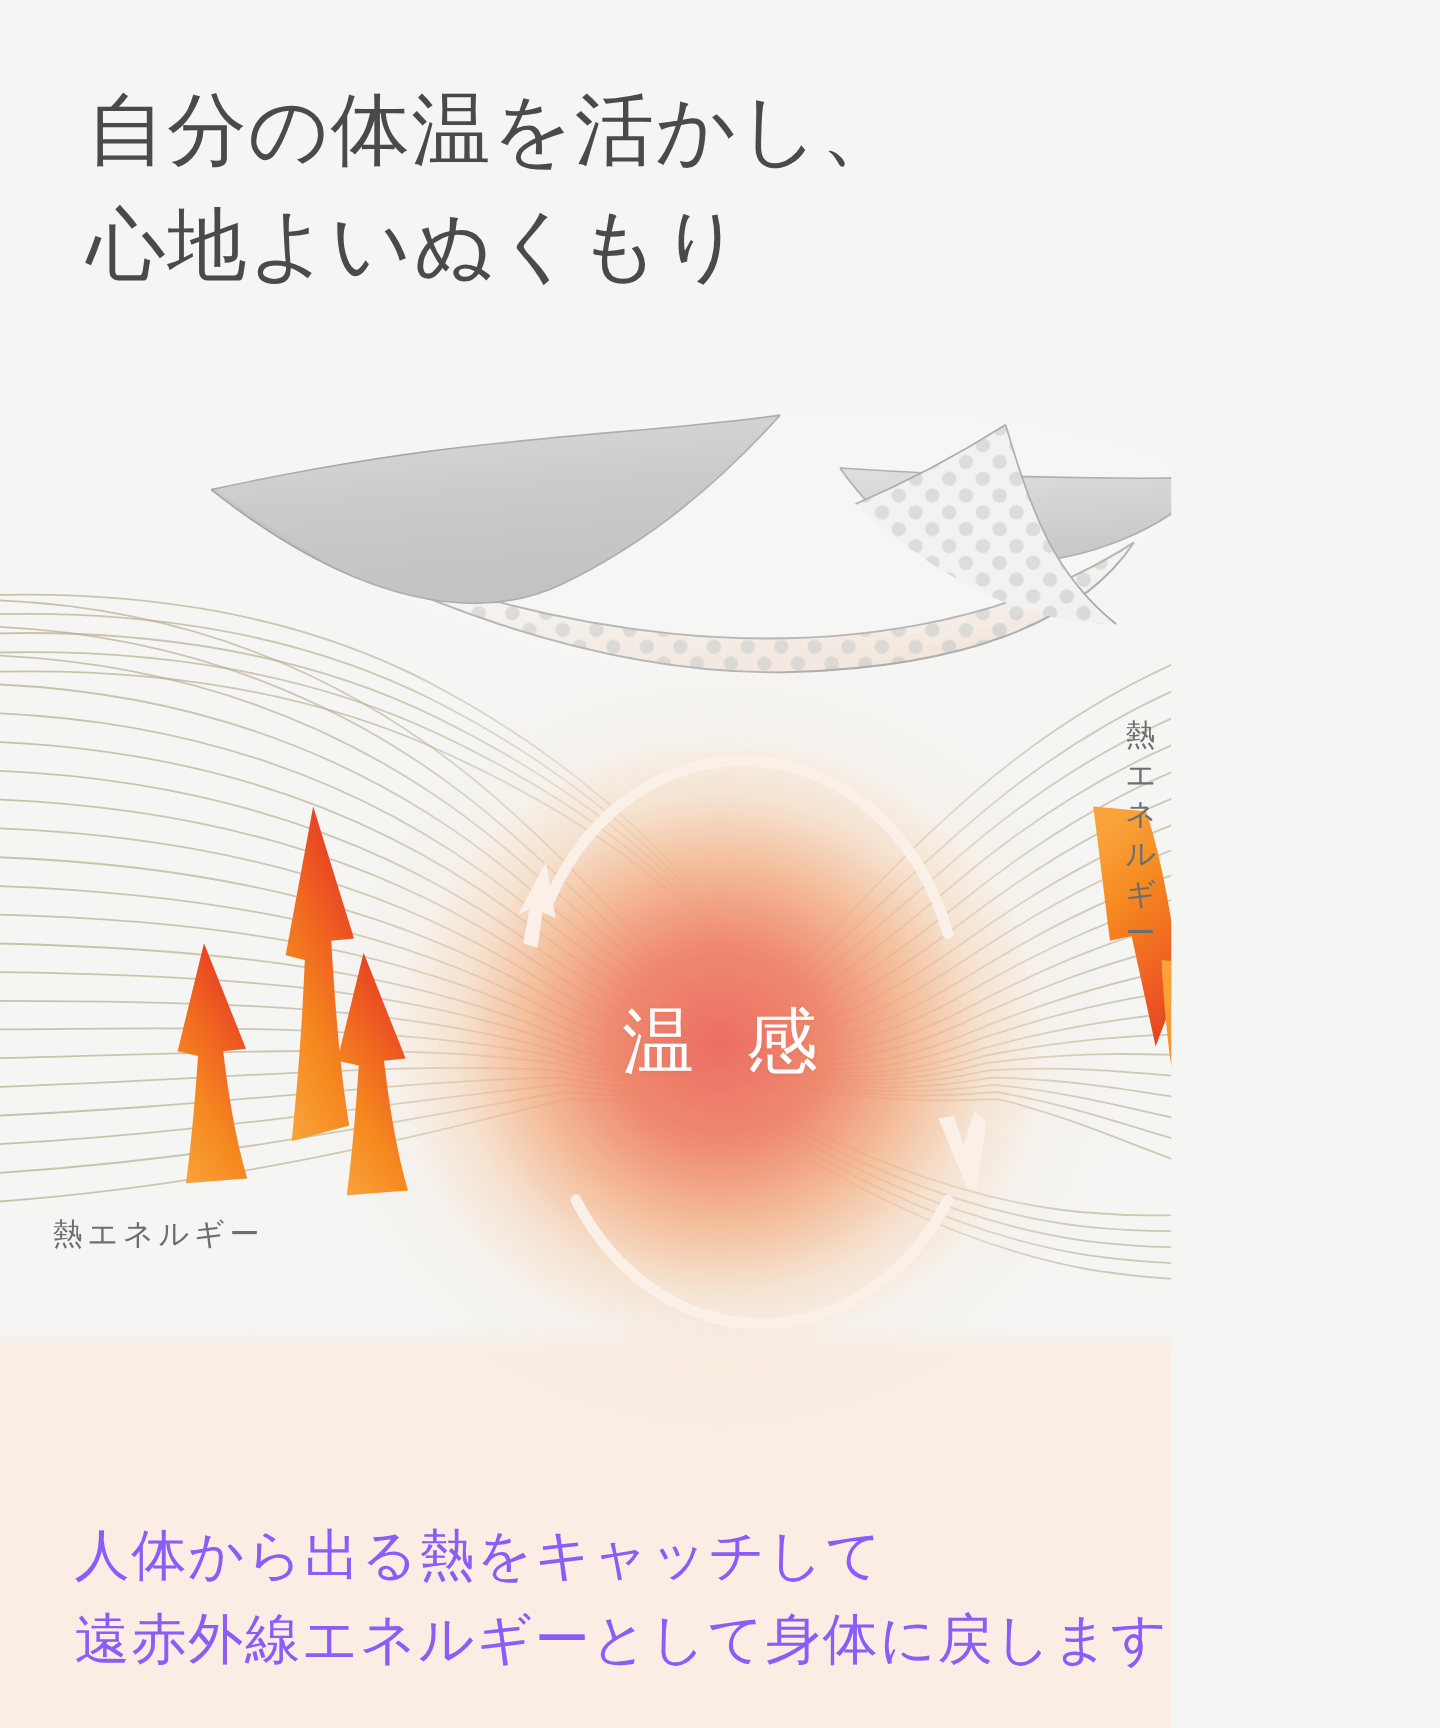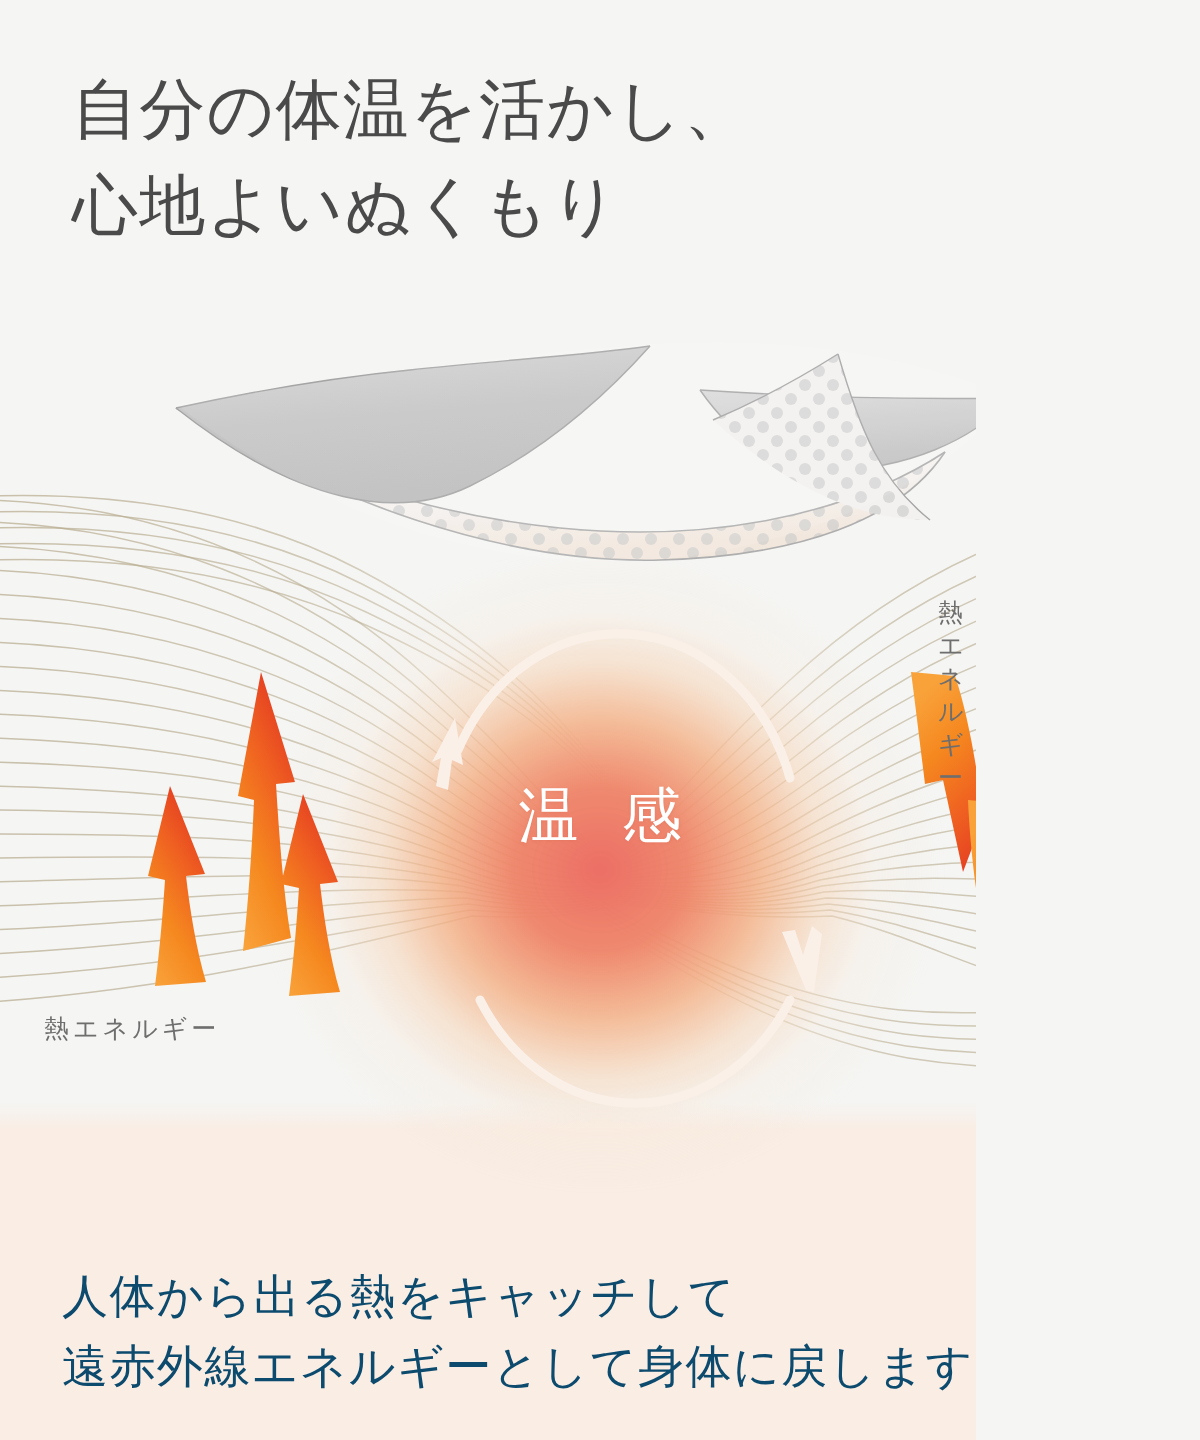--- a/index.html
+++ b/index.html
@@ -82,35 +82,35 @@
   }
   #body-label{
     left:1040px;top:1196px;
     font-size:50px;
     letter-spacing:0.04em;
     color:#9a968f;
   }
 
   
   #onkan{
-    position:absolute;left:0;top:776px;width:1200px;
+    position:absolute;left:0;top:828px;width:1200px;
     text-align:center;
     color:#ffffff;
     font-family:"Liberation Sans", sans-serif;
     font-size:60px;
     font-weight:500;
     letter-spacing:0.22em;
     text-indent:0.22em;
     text-shadow:0 1px 3px rgba(200,90,60,0.18);
   }
 
   
   #bottom-copy{
     position:absolute;left:62px;top:1262px;width:1120px;
-    color:#0c4a6e;
+    color:#8b5cf6;
     font-family:"Liberation Serif", serif;
     font-size:46px;
     line-height:1.52;
     letter-spacing:0.03em;
     white-space:pre-line;
   }
 </style>
 </head>
 <body>
 

